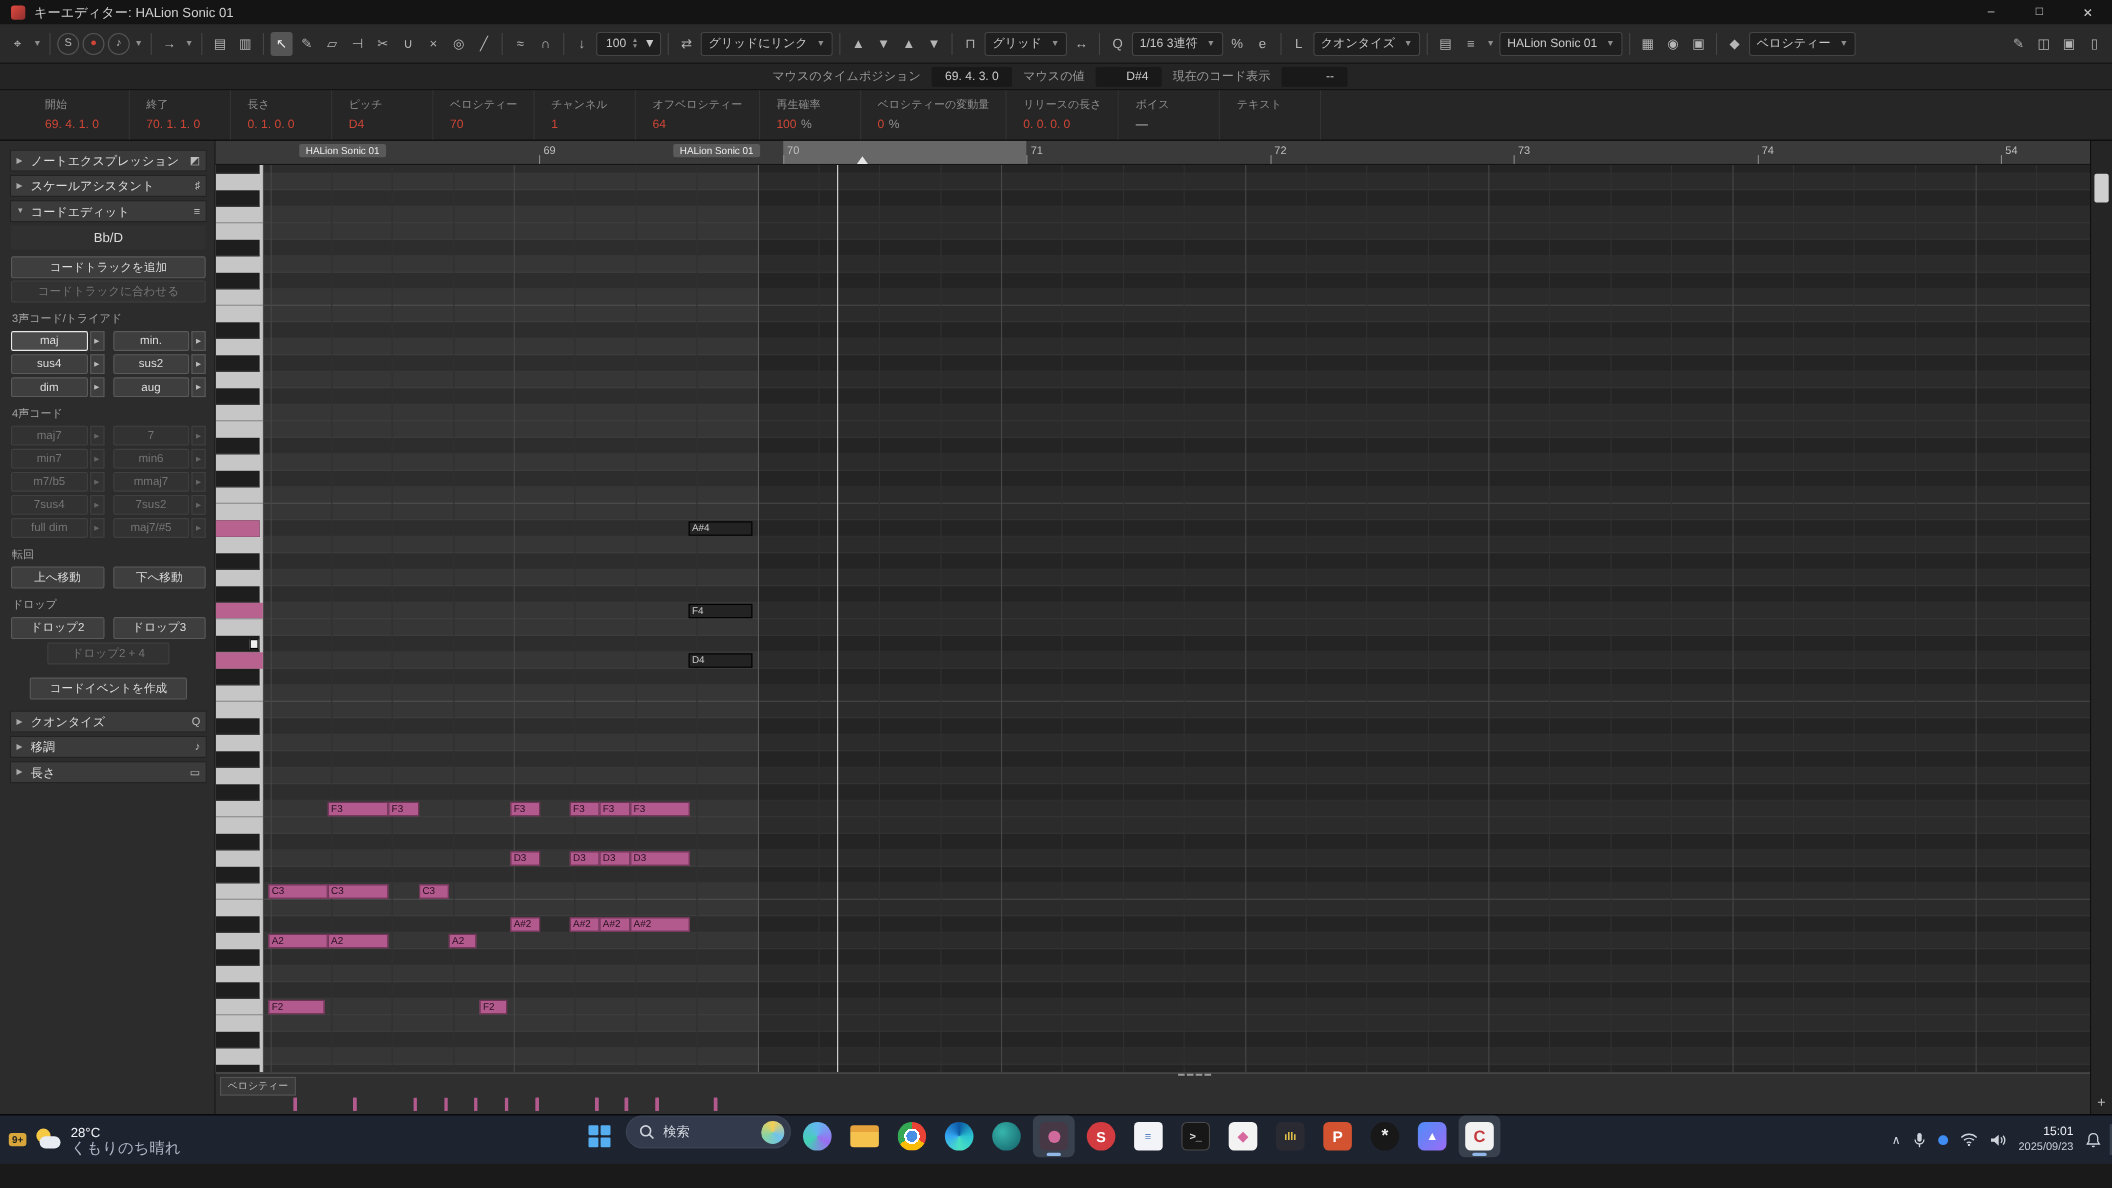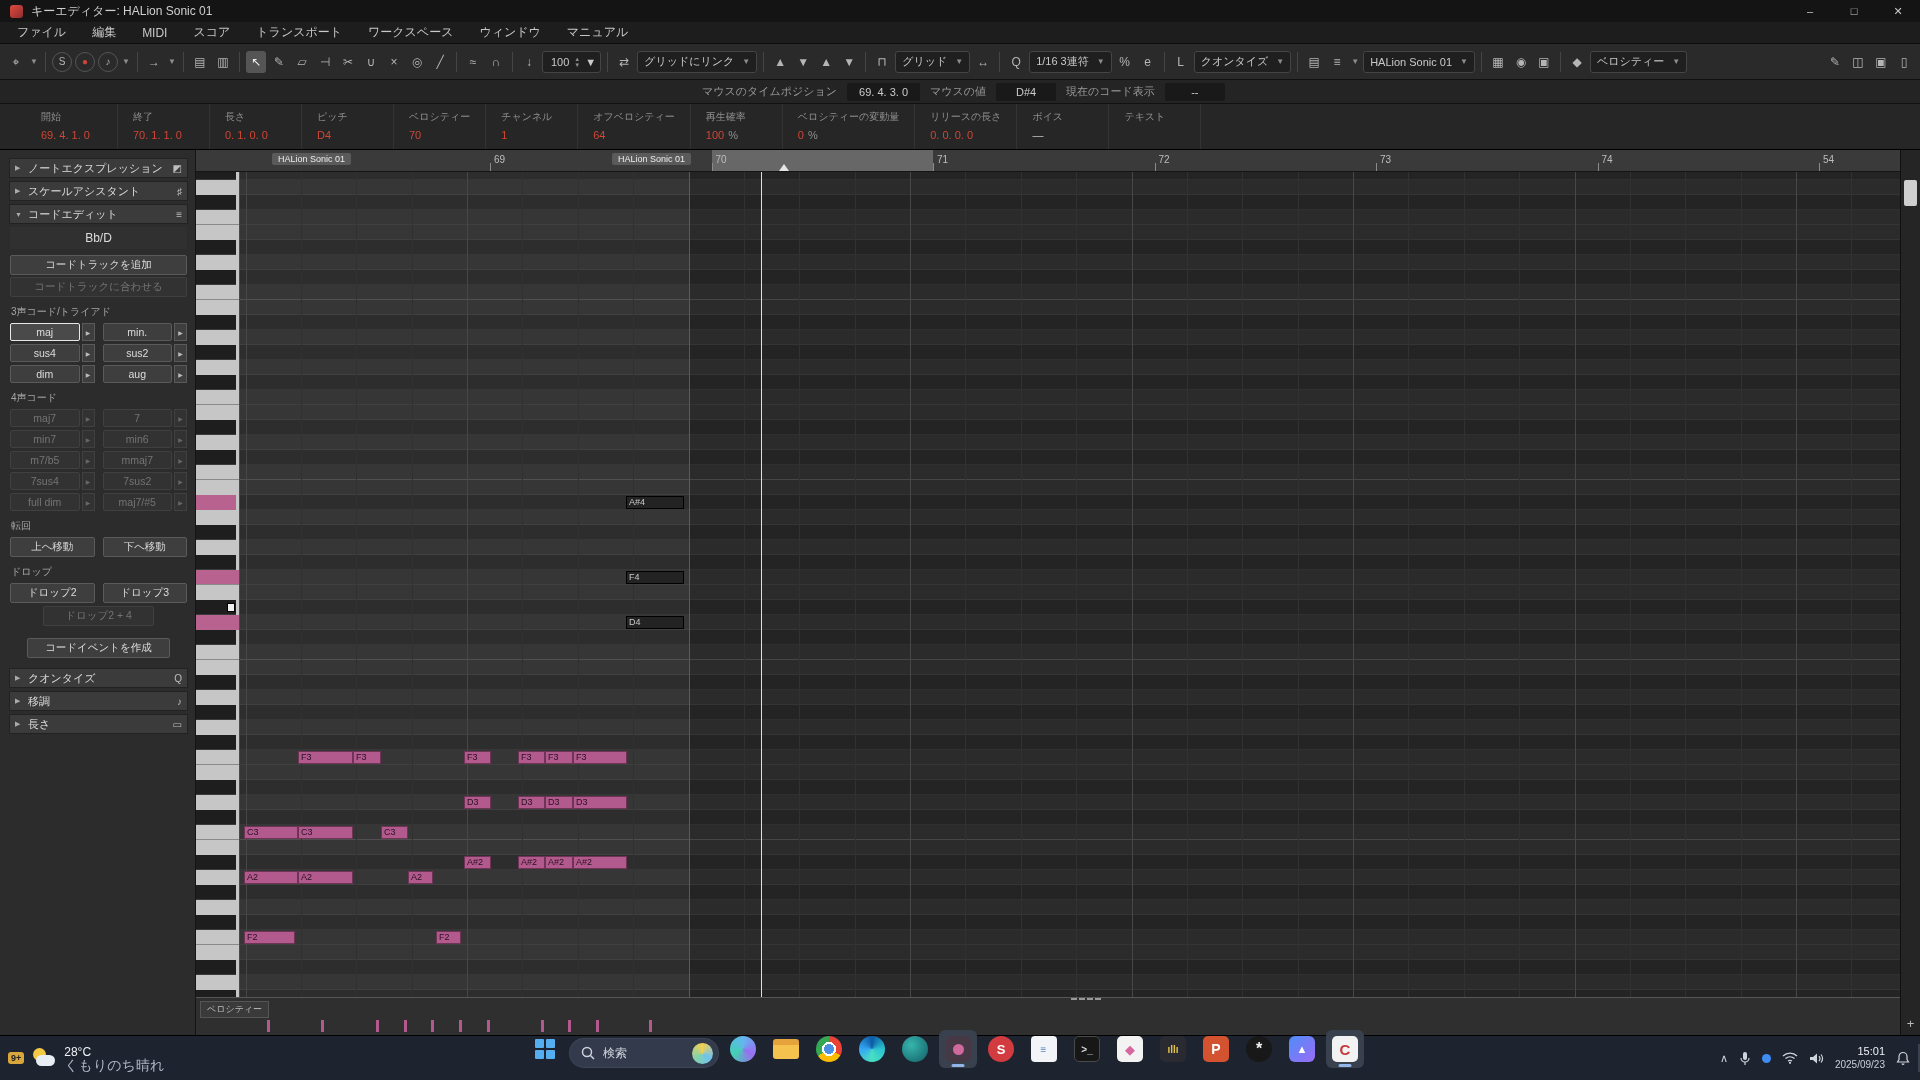--- a/index.html
+++ b/index.html
@@ -21,21 +21,21 @@
   .tcaret{width:10px;color:#8d8d8d;font-size:8px;display:flex;align-items:center;justify-content:center;}
   .tsep{width:1px;height:20px;background:#454545;margin:0 3px;flex:none;}
   .tsel{height:22px;background:#1f1f1f;border:1px solid #454545;border-radius:3px;color:#c9c9c9;font-size:11px;display:flex;align-items:center;padding:0 6px;gap:8px;white-space:nowrap;}
   .tsel .caret{font-size:8px;color:#8d8d8d;}
   .tval{height:22px;background:#1f1f1f;border:1px solid #454545;border-radius:3px;color:#c9c9c9;font-size:11px;display:flex;align-items:center;padding:0 4px 0 8px;gap:5px;}
   .spin{display:flex;flex-direction:column;color:#8d8d8d;font-size:6px;line-height:6px;}
   .tspacer{flex:1;}
   
   .statusline{height:24px;background:#242424;display:flex;align-items:center;font-size:11px;color:#9a9a9a;border-bottom:1px solid #111;}
   .sl-group{display:flex;align-items:center;margin-left:702px;gap:10px;}
-  .sl-val{background:#191919;border-radius:2px;padding:3px 12px;color:#cccccc;min-width:60px;text-align:center;}
+  .sl-val{background:#191919;border-radius:2px;padding:3px 12px;color:#cccccc;min-width:60px;text-align:right;}
   
   .infoline{height:46px;background:#262626;display:flex;border-bottom:1px solid #000;}
   .if-field{padding:6px 15px 0 15px;border-right:1px solid #333;min-width:92px;}
   .if-field:first-child{margin-left:26px;}
   .if-label{font-size:10px;color:#8f8f8f;margin-bottom:5px;white-space:nowrap;}
   .if-value{font-size:11px;color:#c5c5c5;white-space:nowrap;}
   .if-value.red{color:#cf4636;}
   .if-unit{color:#8f8f8f;margin-left:4px;}
   
   .main{height:885px;display:flex;background:#1f1f1f;position:relative;}
@@ -96,21 +96,21 @@
   .vplus{position:absolute;bottom:4px;left:0;right:0;text-align:center;color:#bbb;font-size:13px;}
   
   .taskbar{height:45px;background:#1e2330;position:relative;border-top:1px solid #000;}
   .tb-left{position:absolute;left:8px;top:0;bottom:0;display:flex;align-items:center;gap:7px;}
   .tb-badge{background:#d8a63a;color:#222;font-size:9px;border-radius:3px;padding:1px 3px;font-weight:bold;}
   .weather-ic{position:relative;width:26px;height:24px;}
   .weather-ic .sun{position:absolute;left:2px;top:2px;width:13px;height:13px;border-radius:50%;background:#f6c945;}
   .weather-ic .cloud{position:absolute;left:5px;top:9px;width:19px;height:11px;border-radius:7px;background:#e8edf4;}
   .tb-temp{font-size:12px;color:#f0f2f5;line-height:14px;}
   .tb-desc{font-size:14px;color:#aeb6c4;line-height:12px;}
-  .tb-center{position:absolute;left:526px;top:0;bottom:12px;display:flex;align-items:flex-end;gap:5px;margin-top:13px;}
+  .tb-center{position:absolute;left:526px;top:0;bottom:12px;display:flex;align-items:flex-start;gap:5px;}
   .start-btn{width:38px;height:38px;border-radius:6px;display:flex;align-items:center;justify-content:center;}
   .win-logo{display:grid;grid-template-columns:9px 9px;grid-template-rows:9px 9px;gap:2px;}
   .win-logo span{background:#55aef0;border-radius:1px;}
   .search-pill{width:150px;height:30px;border-radius:16px;background:#323a4b;border:1px solid #48516380;display:flex;align-items:center;padding:0 5px 0 11px;gap:8px;color:#d4d8df;font-size:12px;}
   .search-pill .grow{flex:1;}
   .daily-circle{width:21px;height:21px;border-radius:50%;background:conic-gradient(#f2cf55,#6fc3ef,#86d3a8,#f2cf55);}
   .app{width:38px;height:38px;border-radius:6px;display:flex;align-items:center;justify-content:center;position:relative;}
   .app.active{background:#39414f;}
   .app .ind{position:absolute;bottom:1px;left:50%;transform:translateX(-50%);width:13px;height:3px;border-radius:2px;background:#91b6e8;}
   .ic{width:26px;height:26px;display:flex;align-items:center;justify-content:center;font-size:14px;font-weight:bold;}
@@ -146,30 +146,20 @@
   <div class="titlebar">
     <span class="app-logo"></span>
     <span>キーエディター: HALion Sonic 01</span>
     <div class="win-controls">
       <span class="win-btn">–</span>
       <span class="win-btn">□</span>
       <span class="win-btn">✕</span>
     </div>
   </div>
 
-  <div class="menubar" id="menubar">
-      <div class="menu-item">ファイル</div>
-      <div class="menu-item">編集</div>
-      <div class="menu-item">MIDI</div>
-      <div class="menu-item">スコア</div>
-      <div class="menu-item">トランスポート</div>
-      <div class="menu-item">ワークスペース</div>
-      <div class="menu-item">ウィンドウ</div>
-      <div class="menu-item">マニュアル</div>
-    </div>
 
   <div class="toolbar" id="toolbar">
       <div class="tbtn">⌖</div>
       <div class="tcaret">▼</div>
       <div class="tsep"></div>
       <div class="tbtn round">S</div>
       <div class="tbtn round red">●</div>
       <div class="tbtn round">♪</div>
       <div class="tcaret">▼</div>
       <div class="tsep"></div>

